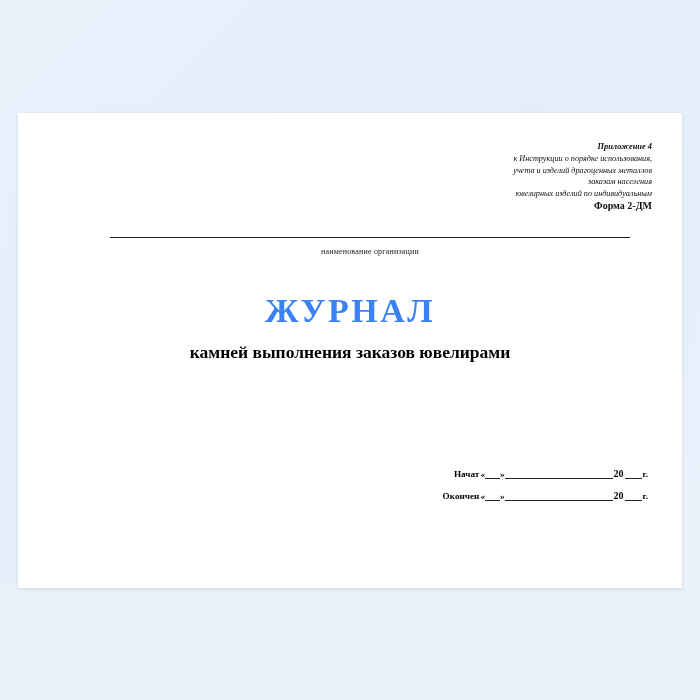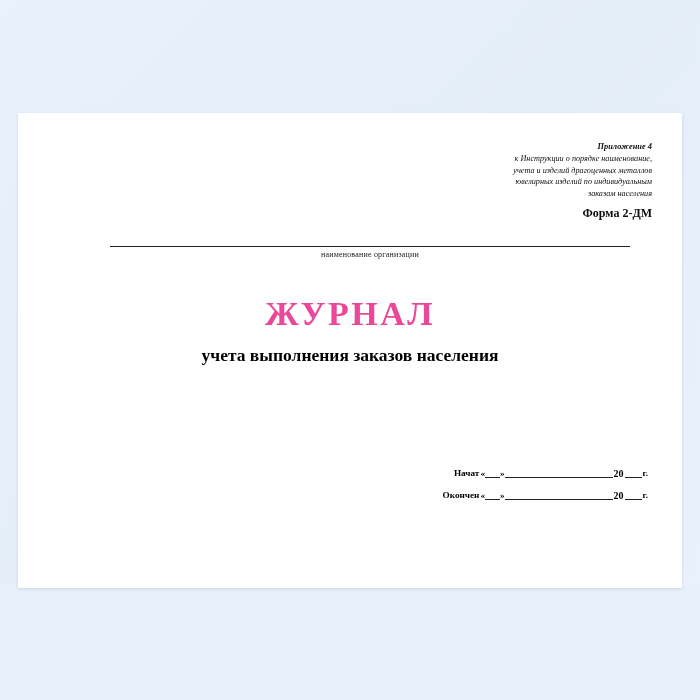--- a/index.html
+++ b/index.html
@@ -46,72 +46,72 @@
     margin-top: 6px;
   }
   .annex .a-title {
     font-weight: bold;
     font-style: italic;
     font-size: 8.4px;
   }
   .annex .form-line {
     font-weight: bold;
     font-style: normal;
-    font-size: 12px;
-    margin-top: 6px;
+    font-size: 10px;
+    margin-top: 0;
   }
 
   
   .org-block {
     margin-top: 22px;
     padding-left: 62px;
     padding-right: 22px;
   }
   .org-rule {
     border-bottom: 1px solid #222;
     height: 1px;
     width: 100%;
   }
   .org-caption {
     text-align: center;
     font-size: 8px;
     color: #1a1a1a;
-    margin-top: 3px;
+    margin-top: 9px;
     letter-spacing: 0.2px;
   }
 
   
   .main-title {
     text-align: center;
     font-weight: bold;
     font-size: 34px;
     letter-spacing: 2.5px;
     margin-top: 36px;
-    color: #ec4899;
+    color: #3b82f6;
   }
   .sub-title {
     text-align: center;
     font-weight: bold;
     font-size: 17.5px;
     margin-top: 12px;
     color: #000;
   }
 
   
   .dates {
     position: absolute;
     right: 34px;
     bottom: 76px;
     width: 270px;
     font-size: 9.2px;
     color: #000;
   }
   .date-row {
     display: flex;
-    align-items: flex-start;
+    align-items: center;
     justify-content: flex-end;
     margin-bottom: 11px;
     white-space: nowrap;
   }
   .date-label {
     font-weight: bold;
     font-size: 9.2px;
     padding-right: 1px;
   }
   .date-quotes {
@@ -139,34 +139,34 @@
 </style>
 </head>
 <body>
 
 <div class="stage">
   <div class="page">
     <div class="page-inner">
 
       <div class="annex">
         <div class="a-title">Приложение 4</div>
-        <div>к Инструкции о порядке наименование,</div>
+        <div>к Инструкции о порядке использования,</div>
         <div>учета и изделий драгоценных металлов</div>
+        <div>заказам населения</div>
         <div>ювелирных изделий по индивидуальным</div>
-        <div>заказам населения</div>
         <div class="form-line">Форма 2-ДМ</div>
       </div>
 
       <div class="org-block">
         <div class="org-rule"></div>
         <div class="org-caption">наименование организации</div>
       </div>
 
       <div class="main-title">ЖУРНАЛ</div>
-      <div class="sub-title">учета выполнения заказов населения</div>
+      <div class="sub-title">камней выполнения заказов ювелирами</div>
 
       <div class="dates">
         <div class="date-row">
           <span class="date-label">Начат</span>
           <span class="date-quotes">«</span>
           <span class="blank short"></span>
           <span class="date-quotes">»</span>
           <span class="blank long"></span>
           <span class="date-year">20</span>
           <span class="blank tiny"></span>

